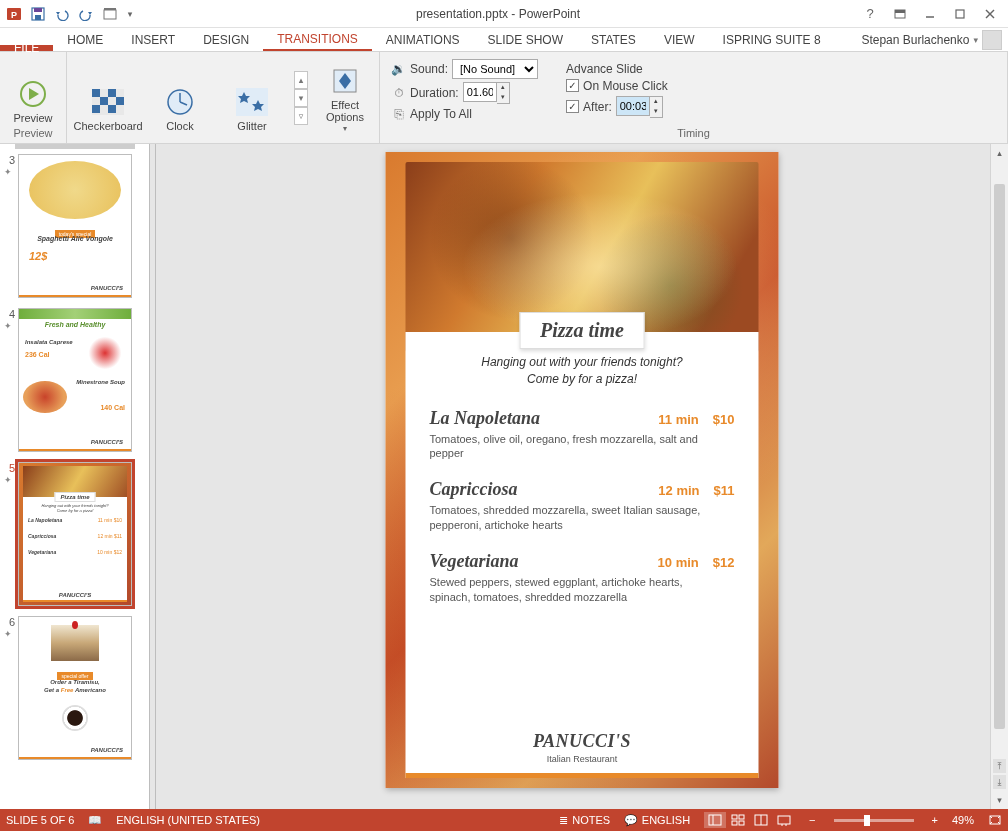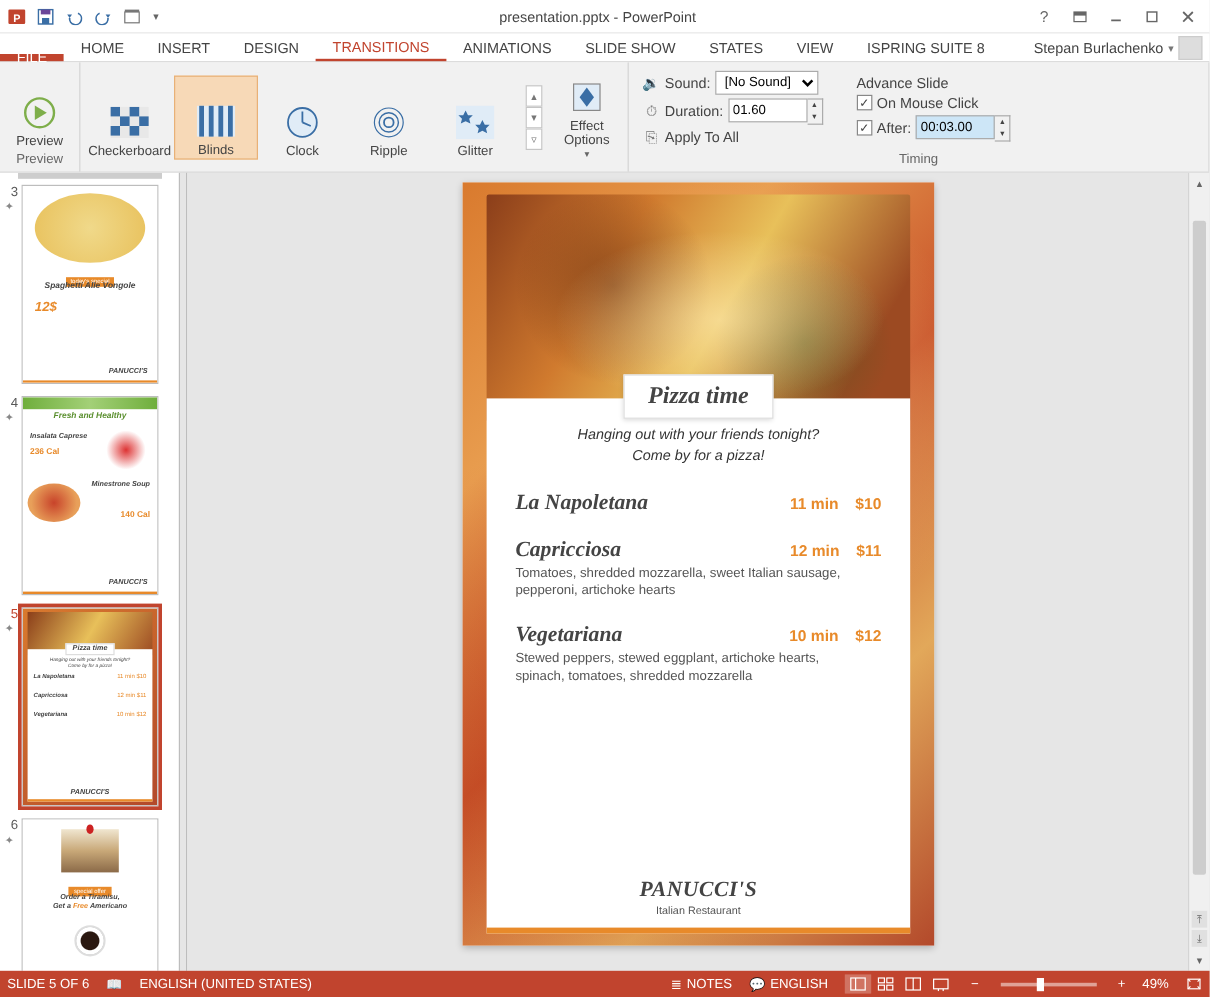--- a/index.html
+++ b/index.html
@@ -31,34 +31,34 @@
 .big-btn .bl { font-size:11px; margin-top:2px; text-align:center; color:#444; line-height:1.1;}
 .big-btn.sel { background:#f7d9b7; border:1px solid #e8b177; }
 .gallery { display:flex; align-items:center; gap:2px; }
 .gal-nav { width:16px; display:flex; flex-direction:column; align-items:center; margin-left:4px;}
 .gal-nav .gn { width:14px; height:18px; border:1px solid #c5c5c5; background:#fff; display:flex; align-items:center; justify-content:center; color:#777; font-size:9px; cursor:pointer;}
 
 
 .timing-col { display:flex; flex-direction:column; gap:3px; padding:2px 6px; font-size:12px; }
 .timing-row { display:flex; align-items:center; gap:4px; }
 .timing-row .ti { width:14px; height:14px; display:flex; align-items:center; justify-content:center; color:#777;}
-.spin-input { border:1px solid #ababab; background:#fff; height:20px; width:66px; padding:0 3px; font-size:11px; }
+.spin-input { border:1px solid #ababab; background:#fff; height:20px; width:34px; padding:0 3px; font-size:11px; }
 .spin-input.sel { background:#cde6f7; }
 .chk { width:13px; height:13px; border:1px solid #888; background:#fff; display:inline-flex; align-items:center; justify-content:center; font-size:10px; color:#444;}
 
 
 .workspace { position:absolute; top:144px; bottom:22px; left:0; right:0; display:flex; background:#e6e6e6;}
 .thumb-panel { width:150px; background:#fff; border-right:1px solid #bdbdbd; overflow:hidden; position:relative;}
 .thumb-list { padding:4px 6px 4px 4px; }
 .thumb-item { display:flex; margin-bottom:10px; }
 .thumb-num { width:14px; font-size:11px; color:#595959; text-align:right; padding-right:3px; line-height:1.2;}
 .thumb-star { font-size:9px; color:#888;}
 .thumb { width:114px; border:1px solid #bdbdbd; background:#fff; position:relative; }
 .thumb.sel { outline:3px solid #c1442e; }
-.thumb.portrait { height:166px; }
+.thumb.portrait { height:144px; }
 .thumb-inner { position:absolute; inset:0; overflow:hidden; }
 
 
 .canvas-wrap { flex:1; position:relative; background:#e6e6e6; overflow:hidden; }
 .canvas-scroll { position:absolute; inset:0; overflow:hidden; }
 .slide-outer { position:absolute; left:50%; top:8px; transform:translateX(-50%); width:393px; height:636px; background:#fff; box-shadow:0 2px 6px rgba(0,0,0,0.25); }
 .slide-bg { position:absolute; inset:0; background:linear-gradient(135deg,#d97a2e 0%,#e89d4f 25%,#c8532a 50%,#e2a85a 75%,#b3492b 100%); }
 .slide-bg::after { content:""; position:absolute; inset:0; background:radial-gradient(circle at 60% 30%, rgba(255,220,150,0.5), transparent 40%), radial-gradient(circle at 30% 70%, rgba(180,50,20,0.4), transparent 45%);}
 .slide-photo { position:absolute; left:20px; right:20px; top:10px; height:190px; background:linear-gradient(120deg,#8b3e1a 0%,#d07a2e 30%,#e8c05a 55%,#9c4a22 85%); border-radius:2px;}
 .slide-photo::before{content:"";position:absolute;inset:0;background:radial-gradient(ellipse at 55% 55%, rgba(255,235,180,0.6), transparent 50%), radial-gradient(circle at 30% 40%, rgba(80,30,10,0.5), transparent 30%), radial-gradient(circle at 75% 65%, rgba(40,90,30,0.4), transparent 25%);}
@@ -212,53 +212,29 @@
                   <rect x="16" y="0" width="8" height="8"></rect>
                   <rect x="8" y="8" width="8" height="8"></rect>
                   <rect x="24" y="8" width="8" height="8"></rect>
                   <rect x="0" y="16" width="8" height="8"></rect>
                   <rect x="16" y="16" width="8" height="8"></rect>
                 </g>
               </svg>
             </div>
           <div class="bl">Checkerboard</div>
         </div>
-        <div class="big-btn sel">
-          <div class="bi">
-              <svg width="32" height="26">
-                <rect width="32" height="26" fill="#e0ecf7"></rect>
-                <g fill="#3a6ea5">
-                  <rect x="2" y="0" width="4" height="26"></rect>
-                  <rect x="10" y="0" width="4" height="26"></rect>
-                  <rect x="18" y="0" width="4" height="26"></rect>
-                  <rect x="26" y="0" width="4" height="26"></rect>
-                </g>
-              </svg>
-            </div>
-          <div class="bl">Blinds</div>
-        </div>
         <div class="big-btn">
           <div class="bi">
               <svg width="30" height="30">
                 <circle cx="15" cy="15" r="12" fill="#e0ecf7" stroke="#3a6ea5" stroke-width="1.5"></circle>
                 <line x1="15" y1="15" x2="15" y2="6" stroke="#3a6ea5" stroke-width="1.5"></line>
                 <line x1="15" y1="15" x2="22" y2="18" stroke="#3a6ea5" stroke-width="1.5"></line>
               </svg>
             </div>
           <div class="bl">Clock</div>
-        </div>
-        <div class="big-btn">
-          <div class="bi">
-              <svg width="30" height="30">
-                <circle cx="15" cy="15" r="4" fill="none" stroke="#3a6ea5" stroke-width="1.5"></circle>
-                <circle cx="15" cy="15" r="8" fill="none" stroke="#3a6ea5" stroke-width="1.2"></circle>
-                <circle cx="15" cy="15" r="12" fill="none" stroke="#3a6ea5" stroke-width="1"></circle>
-              </svg>
-            </div>
-          <div class="bl">Ripple</div>
         </div>
         <div class="big-btn">
           <div class="bi">
               <svg width="32" height="28">
                 <rect width="32" height="28" fill="#e0ecf7"></rect>
                 <g fill="#3a6ea5">
                   <polygon points="8,4 10,8 14,8 11,11 12,15 8,13 4,15 5,11 2,8 6,8"></polygon>
                   <polygon points="22,12 24,16 28,16 25,19 26,23 22,21 18,23 19,19 16,16 20,16"></polygon>
                 </g>
               </svg>
@@ -437,20 +413,21 @@
             <div>Hanging out with your friends tonight?</div>
             <div>Come by for a pizza!</div>
           </div>
           <div class="menu-items">
             <div class="mi">
               <div class="mi-head">
                   <span class="mi-name">La Napoletana</span>
                   <span class="mi-time">11 min</span>
                   <span class="mi-price">$10</span>
                 </div>
+              <div class="mi-desc">Tomatoes, olive oil, oregano, fresh mozzarella, salt and pepper</div>
             </div>
             <div class="mi">
               <div class="mi-head">
                   <span class="mi-name">Capricciosa</span>
                   <span class="mi-time">12 min</span>
                   <span class="mi-price">$11</span>
                 </div>
               <div class="mi-desc">Tomatoes, shredded mozzarella, sweet Italian sausage, pepperoni, artichoke hearts</div>
             </div>
             <div class="mi">

